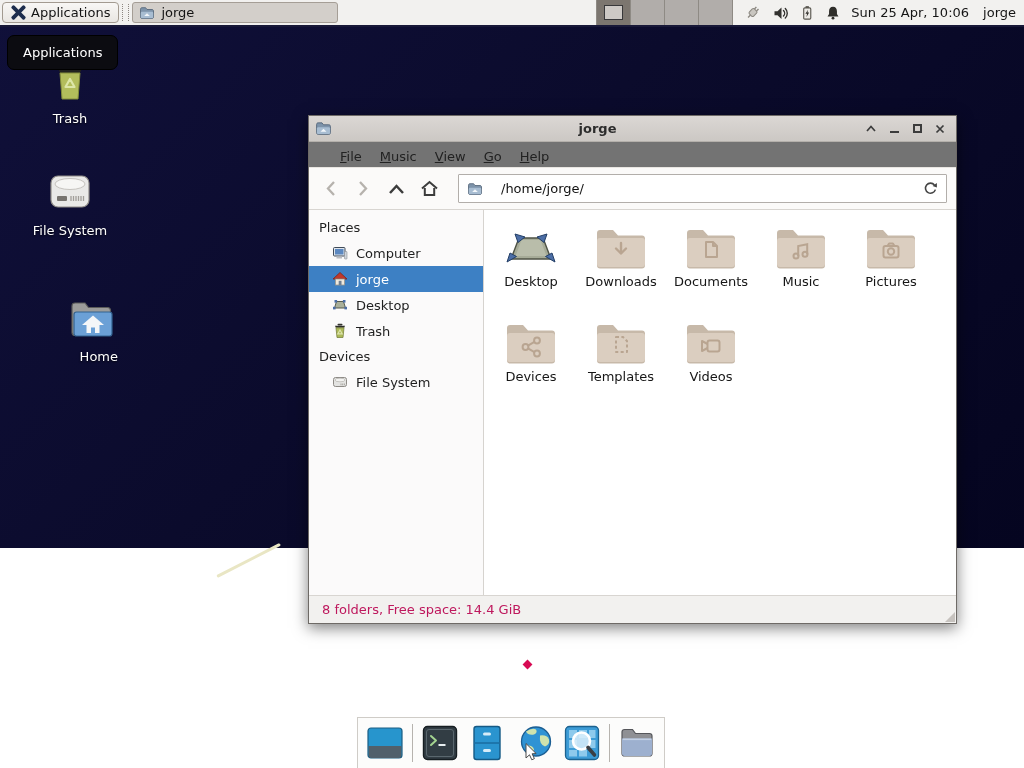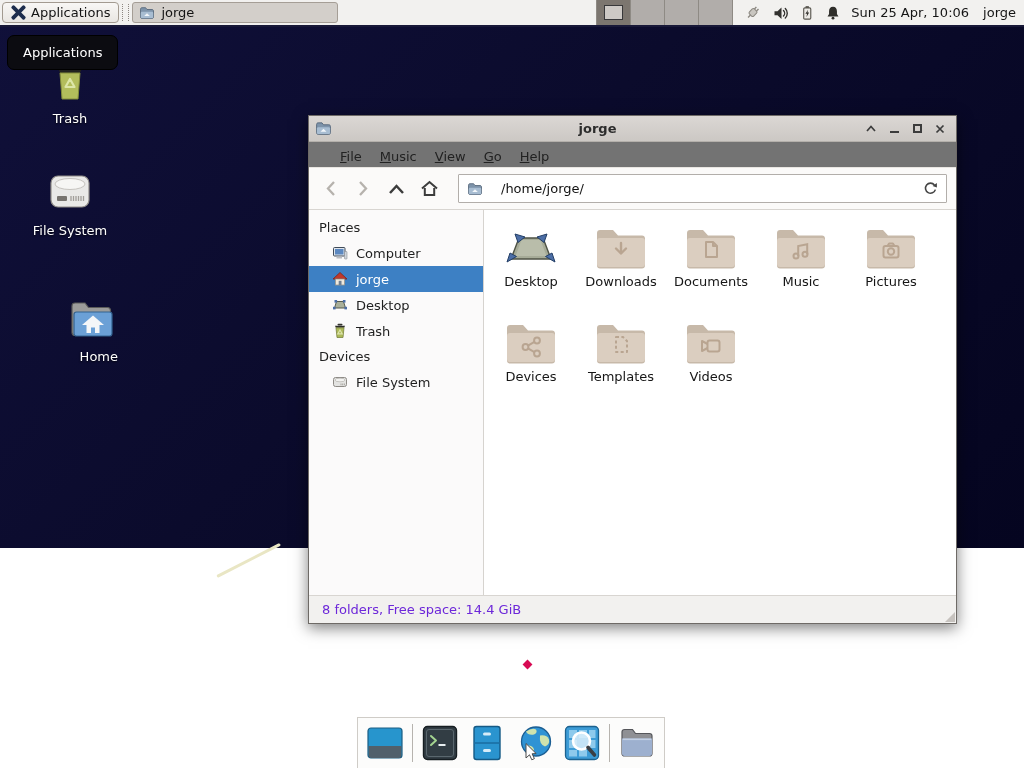--- a/index.html
+++ b/index.html
@@ -74,21 +74,21 @@
   .side-item { height:26px; display:flex; align-items:center; gap:8px; padding-left:23px; color:#1f1f1f; }
   .side-item.selected { background:#3d80c4; color:#fff; }
   .side-item svg { flex:0 0 auto; }
 
   .content { flex:1; background:#fff; }
   .files-grid { display:grid; grid-template-columns:repeat(5,90px); grid-auto-rows:95px; padding:14px 0 0 2px; }
   .file-cell { display:flex; flex-direction:column; align-items:center; }
   .file-cell .flabel { margin-top:4px; font-size:13px; color:#161616; }
 
   .statusbar { height:28px; flex:0 0 28px; background:#f2f1ef; border-top:1px solid #d8d5d1;
-    display:flex; align-items:center; padding-left:13px; font-size:13px; color:#6d28d9; position:relative; }
+    display:flex; align-items:center; padding-left:13px; font-size:13px; color:#be185d; position:relative; }
   .grip { position:absolute; right:1px; bottom:1px; width:0; height:0;
     border-left:10px solid transparent; border-bottom:10px solid #c6c2be; }
 
   
   #debian-logo { position:absolute; left:0; top:658px; width:1024px; text-align:center;
     font-family:"DejaVu Serif", serif; font-size:60px; color:#fff; letter-spacing:-1px; }
   #debian-logo .di { position:relative; }
   #debian-logo .tittle { position:absolute; left:3px; top:3px; width:7px; height:7px;
     background:#d70a53; transform:rotate(45deg); }
 

